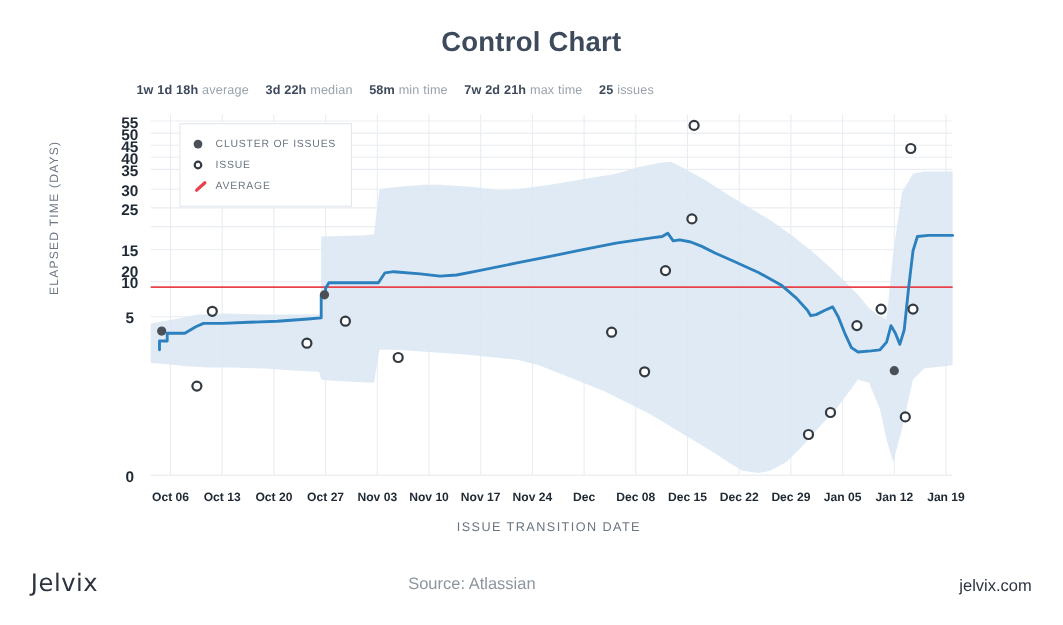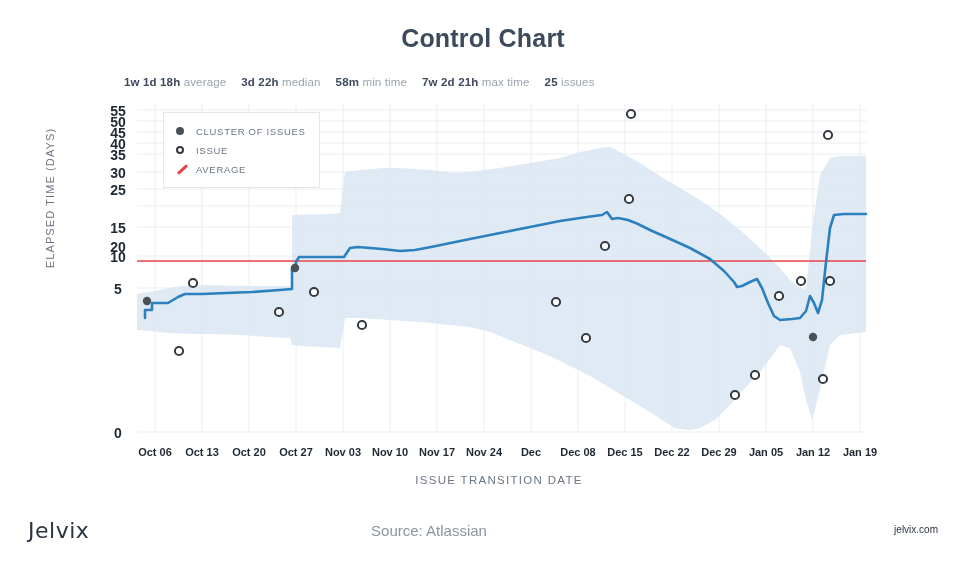--- a/index.html
+++ b/index.html
@@ -171,21 +171,21 @@
     top: 14px;
     width: 858px;
     text-align: center;
     font-size: 15px;
     color: #8d959e;
   }
   .site {
     position: absolute;
     right: 28px;
     top: 16px;
-    font-size: 10px;
+    font-size: 15px;
     color: #2b3440;
   }
 </style>
 </head>
 <body>
 
 <div id="page">
 
   <div class="chart-title">Control Chart</div>
 

